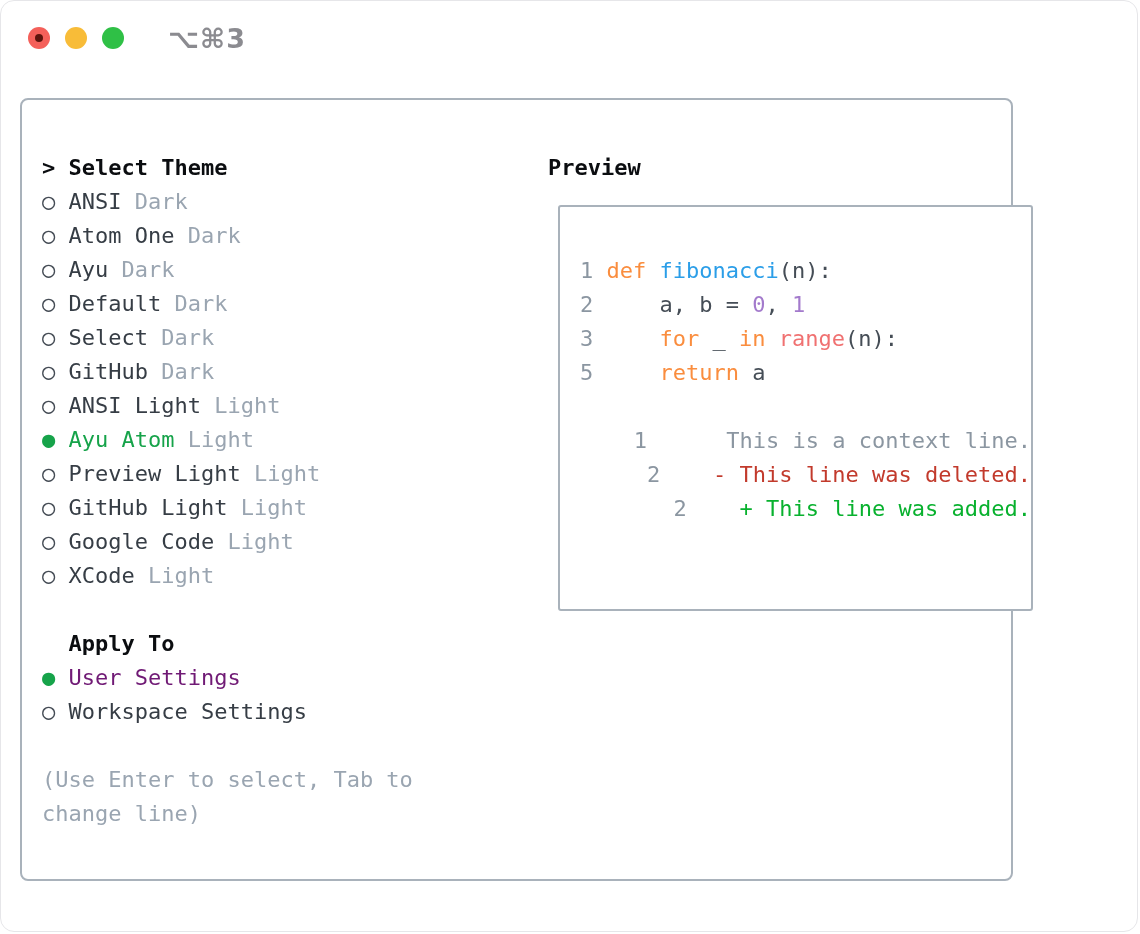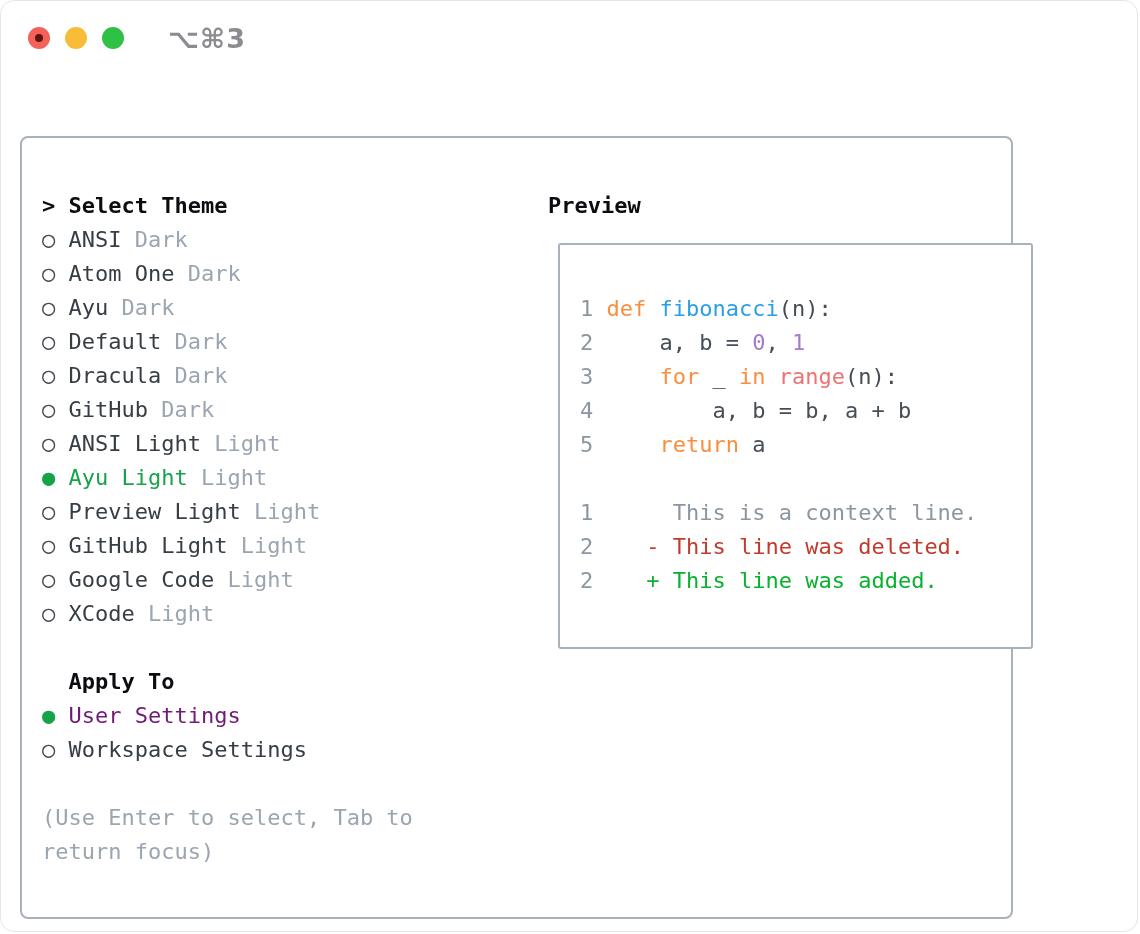--- a/index.html
+++ b/index.html
@@ -48,75 +48,74 @@
   }
   
   .right-col { position: absolute; left: 508px; top: 51px; width: 503px; }
   .row.preview-title { font-weight: bold; color: #0b0d10; margin-left: 18px; }
   .preview-box {
     margin-left: 28px; margin-top: 20px;
     width: 475px; height: 406px; box-sizing: border-box;
     border: 2px solid #a9b2bb; border-radius: 3px;
     padding: 47px 0 0 20px; overflow: hidden; background: #ffffff;
   }
-  .diff-block { margin-top: 34px; }
+  .diff-block { margin-top: 34px; text-align: right; }
 </style>
 </head>
 <body>
 
 <div class="window">
 
   <div class="titlebar">
     <span class="light light-red" style="background: rgb(244, 96, 90);">
       <span class="dot"></span>
     </span>
     <span class="light light-yellow" style="background: rgb(248, 188, 56);"></span>
     <span class="light light-green" style="background: rgb(47, 192, 70);"></span>
     <span class="win-title" style="color: rgb(139, 139, 144);">⌥⌘3</span>
   </div>
 
-  <div class="main-box" style="border-color: rgb(169, 178, 187); margin-top: 38px;">
+  <div class="main-box" style="border-color: rgb(169, 178, 187);">
 
     <div class="left-col">
       <div class="row header"><span>&gt; </span><span>Select Theme</span></div>
 
       <div>
           <div class="row"><span style="color: rgb(69, 76, 85);">○</span><span> </span><span style="color: rgb(54, 61, 69);">ANSI</span><span style="color: rgb(154, 165, 177);"> Dark</span></div>
           <div class="row"><span style="color: rgb(69, 76, 85);">○</span><span> </span><span style="color: rgb(54, 61, 69);">Atom One</span><span style="color: rgb(154, 165, 177);"> Dark</span></div>
           <div class="row"><span style="color: rgb(69, 76, 85);">○</span><span> </span><span style="color: rgb(54, 61, 69);">Ayu</span><span style="color: rgb(154, 165, 177);"> Dark</span></div>
           <div class="row"><span style="color: rgb(69, 76, 85);">○</span><span> </span><span style="color: rgb(54, 61, 69);">Default</span><span style="color: rgb(154, 165, 177);"> Dark</span></div>
-          <div class="row"><span style="color: rgb(69, 76, 85);">○</span><span> </span><span style="color: rgb(54, 61, 69);">Dracula</span><span style="color: rgb(154, 165, 177);"> Dark</span></div>
+          <div class="row"><span style="color: rgb(69, 76, 85);">○</span><span> </span><span style="color: rgb(54, 61, 69);">Select</span><span style="color: rgb(154, 165, 177);"> Dark</span></div>
           <div class="row"><span style="color: rgb(69, 76, 85);">○</span><span> </span><span style="color: rgb(54, 61, 69);">GitHub</span><span style="color: rgb(154, 165, 177);"> Dark</span></div>
           <div class="row"><span style="color: rgb(69, 76, 85);">○</span><span> </span><span style="color: rgb(54, 61, 69);">ANSI Light</span><span style="color: rgb(154, 165, 177);"> Light</span></div>
-          <div class="row"><span style="color: rgb(22, 163, 74);">●</span><span> </span><span style="color: rgb(22, 163, 74);">Ayu Light</span><span style="color: rgb(154, 165, 177);"> Light</span></div>
+          <div class="row"><span style="color: rgb(22, 163, 74);">●</span><span> </span><span style="color: rgb(22, 163, 74);">Ayu Atom</span><span style="color: rgb(154, 165, 177);"> Light</span></div>
           <div class="row"><span style="color: rgb(69, 76, 85);">○</span><span> </span><span style="color: rgb(54, 61, 69);">Preview Light</span><span style="color: rgb(154, 165, 177);"> Light</span></div>
           <div class="row"><span style="color: rgb(69, 76, 85);">○</span><span> </span><span style="color: rgb(54, 61, 69);">GitHub Light</span><span style="color: rgb(154, 165, 177);"> Light</span></div>
           <div class="row"><span style="color: rgb(69, 76, 85);">○</span><span> </span><span style="color: rgb(54, 61, 69);">Google Code</span><span style="color: rgb(154, 165, 177);"> Light</span></div>
           <div class="row"><span style="color: rgb(69, 76, 85);">○</span><span> </span><span style="color: rgb(54, 61, 69);">XCode</span><span style="color: rgb(154, 165, 177);"> Light</span></div>
         </div>
 
       <div class="apply-section">
         <div class="row applylabel">Apply To</div>
         <div>
             <div class="row"><span style="color: rgb(22, 163, 74);">●</span><span> </span><span style="color: #701a75;">User Settings</span></div>
             <div class="row"><span style="color: rgb(69, 76, 85);">○</span><span> </span><span style="color: rgb(54, 61, 69);">Workspace Settings</span></div>
           </div>
       </div>
 
-      <div class="hint" style="color: rgb(154, 165, 177);">(Use Enter to select, Tab to return focus)</div>
+      <div class="hint" style="color: rgb(154, 165, 177);">(Use Enter to select, Tab to change line)</div>
     </div>
 
     <div class="right-col">
       <div class="row preview-title">Preview</div>
       <div class="preview-box" style="border-color: rgb(169, 178, 187);">
         <div>
             <div class="row"><span style="color: rgb(139, 150, 161);">1</span><span style="color: rgb(69, 77, 86);"> </span><span style="color: rgb(250, 141, 62);">def</span><span style="color: rgb(69, 77, 86);"> </span><span style="color: rgb(43, 158, 232);">fibonacci</span><span style="color: rgb(69, 77, 86);">(n):</span></div>
             <div class="row"><span style="color: rgb(139, 150, 161);">2</span><span style="color: rgb(69, 77, 86);">     a, b = </span><span style="color: rgb(163, 122, 204);">0</span><span style="color: rgb(69, 77, 86);">, </span><span style="color: rgb(163, 122, 204);">1</span></div>
             <div class="row"><span style="color: rgb(139, 150, 161);">3</span><span style="color: rgb(69, 77, 86);">     </span><span style="color: rgb(250, 141, 62);">for</span><span style="color: rgb(69, 77, 86);"> _ </span><span style="color: rgb(250, 141, 62);">in</span><span style="color: rgb(69, 77, 86);"> </span><span style="color: rgb(240, 113, 113);">range</span><span style="color: rgb(69, 77, 86);">(n):</span></div>
-            <div class="row"><span style="color: rgb(139, 150, 161);">4</span><span style="color: rgb(69, 77, 86);">         a, b = b, a + b</span></div>
             <div class="row"><span style="color: rgb(139, 150, 161);">5</span><span style="color: rgb(69, 77, 86);">     </span><span style="color: rgb(250, 141, 62);">return</span><span style="color: rgb(69, 77, 86);"> a</span></div>
           </div>
         <div class="diff-block">
             <div class="row"><span style="color: rgb(139, 150, 161);">1</span><span style="color: rgb(139, 150, 161);">      This is a context line.</span></div>
             <div class="row"><span style="color: rgb(139, 150, 161);">2</span><span style="color: rgb(194, 58, 44);">    - This line was deleted.</span></div>
             <div class="row"><span style="color: rgb(139, 150, 161);">2</span><span style="color: rgb(8, 177, 46);">    + This line was added.</span></div>
           </div>
       </div>
     </div>
 

